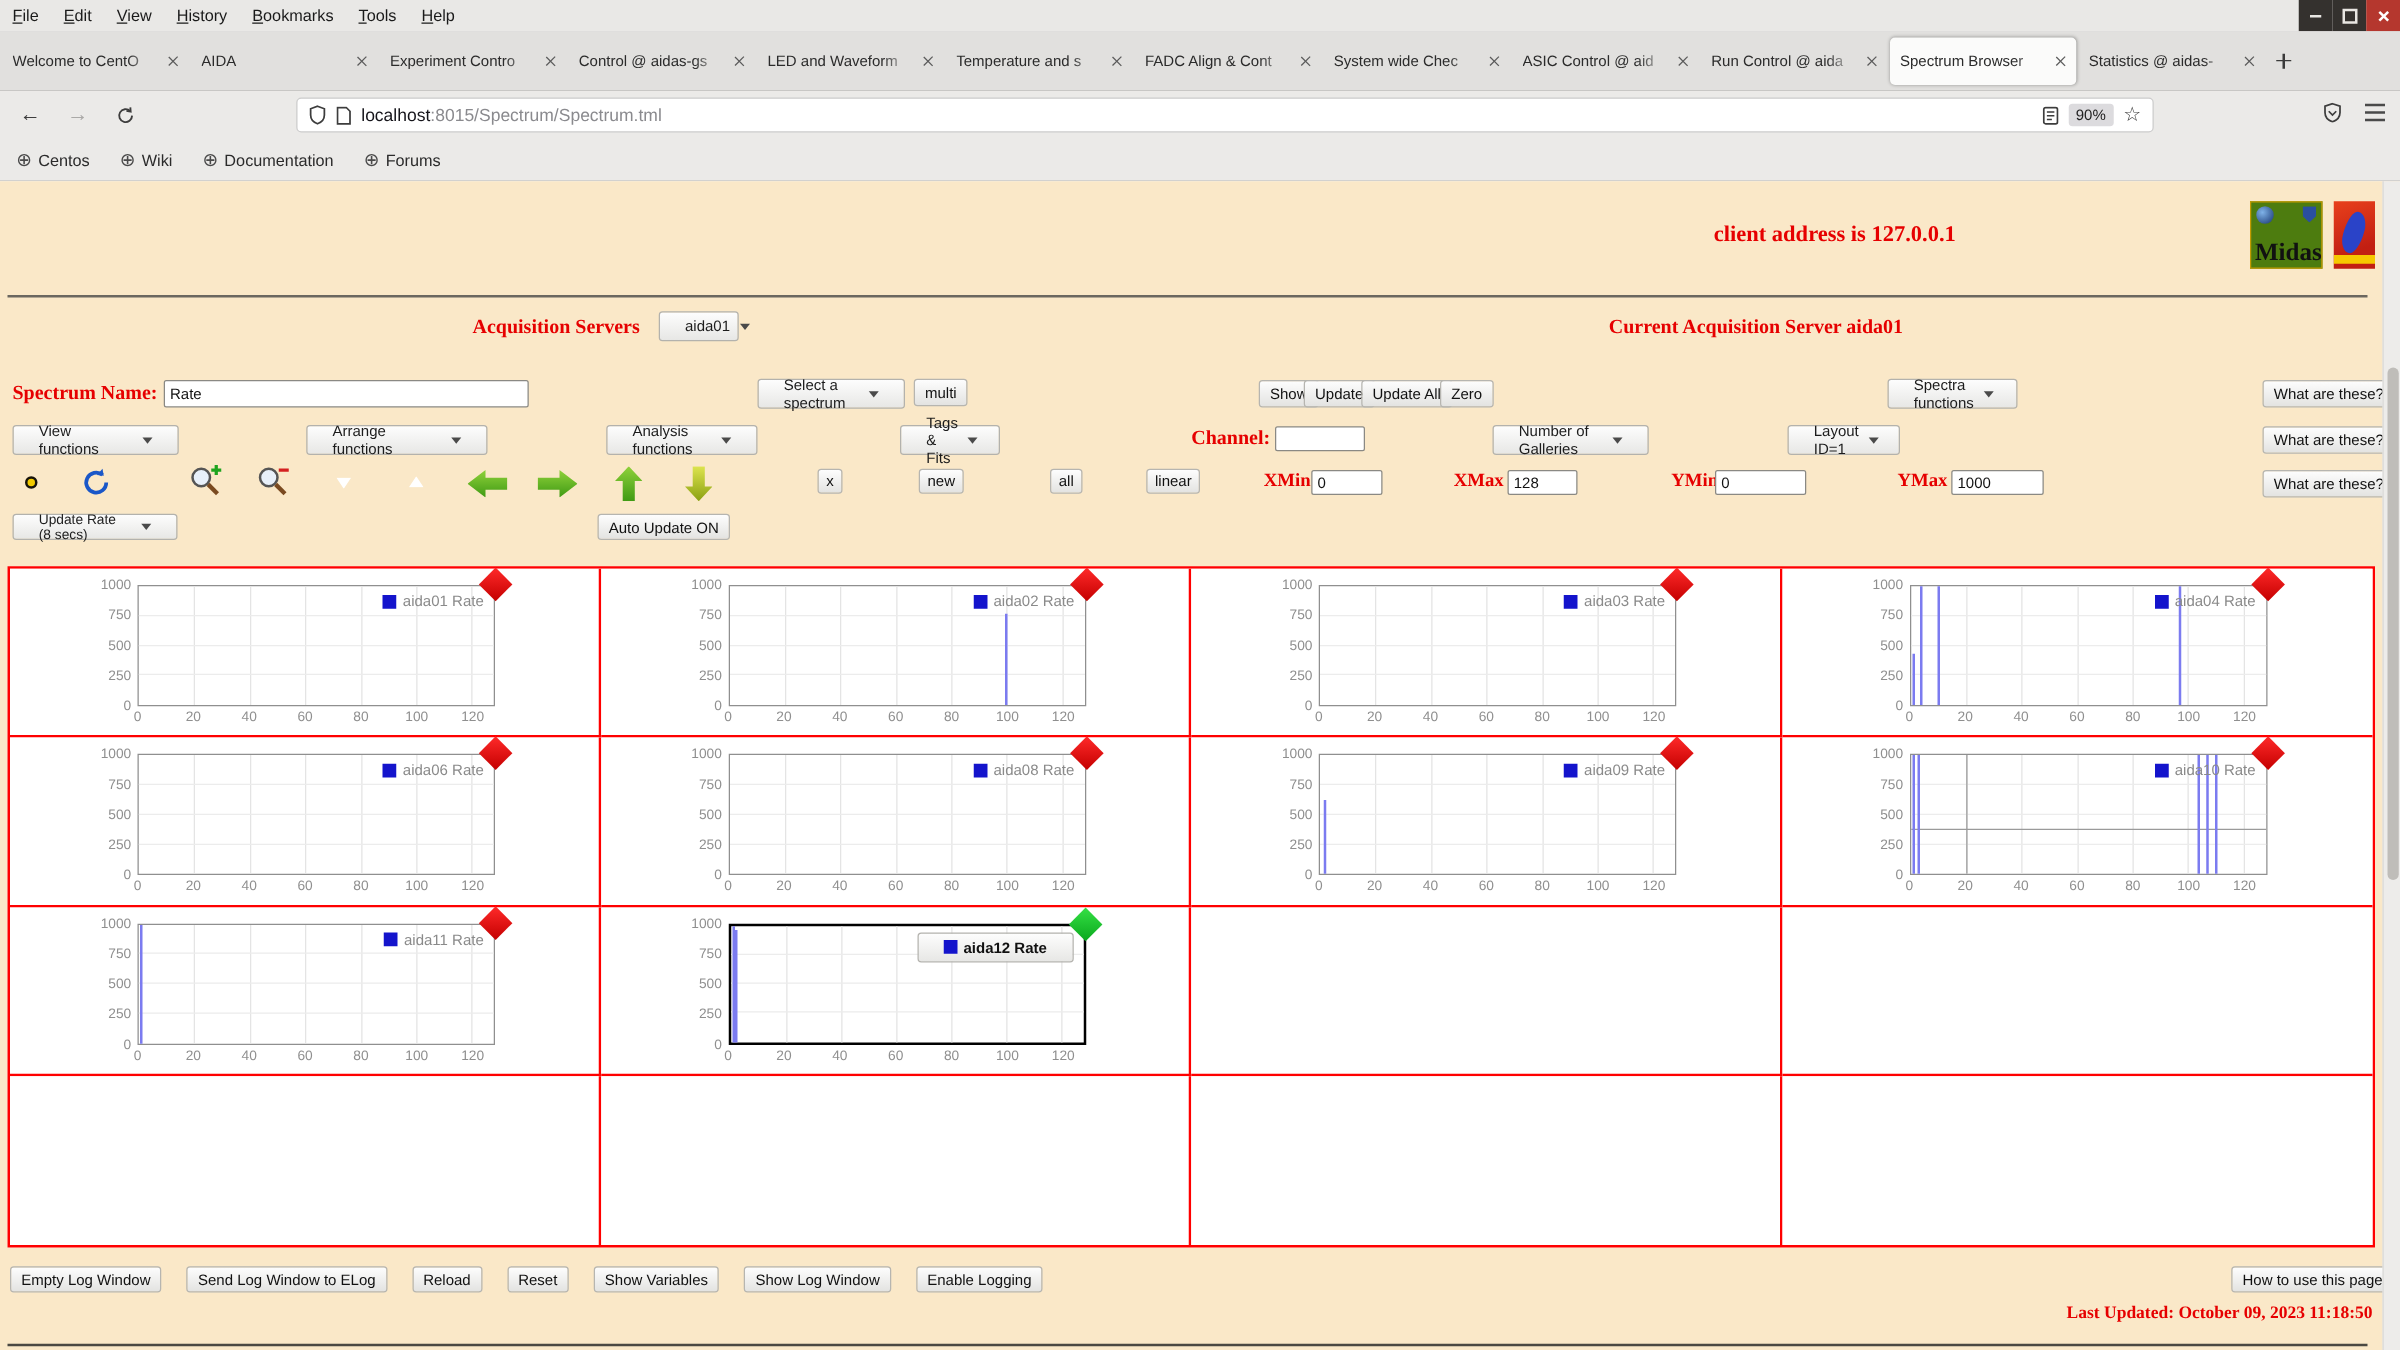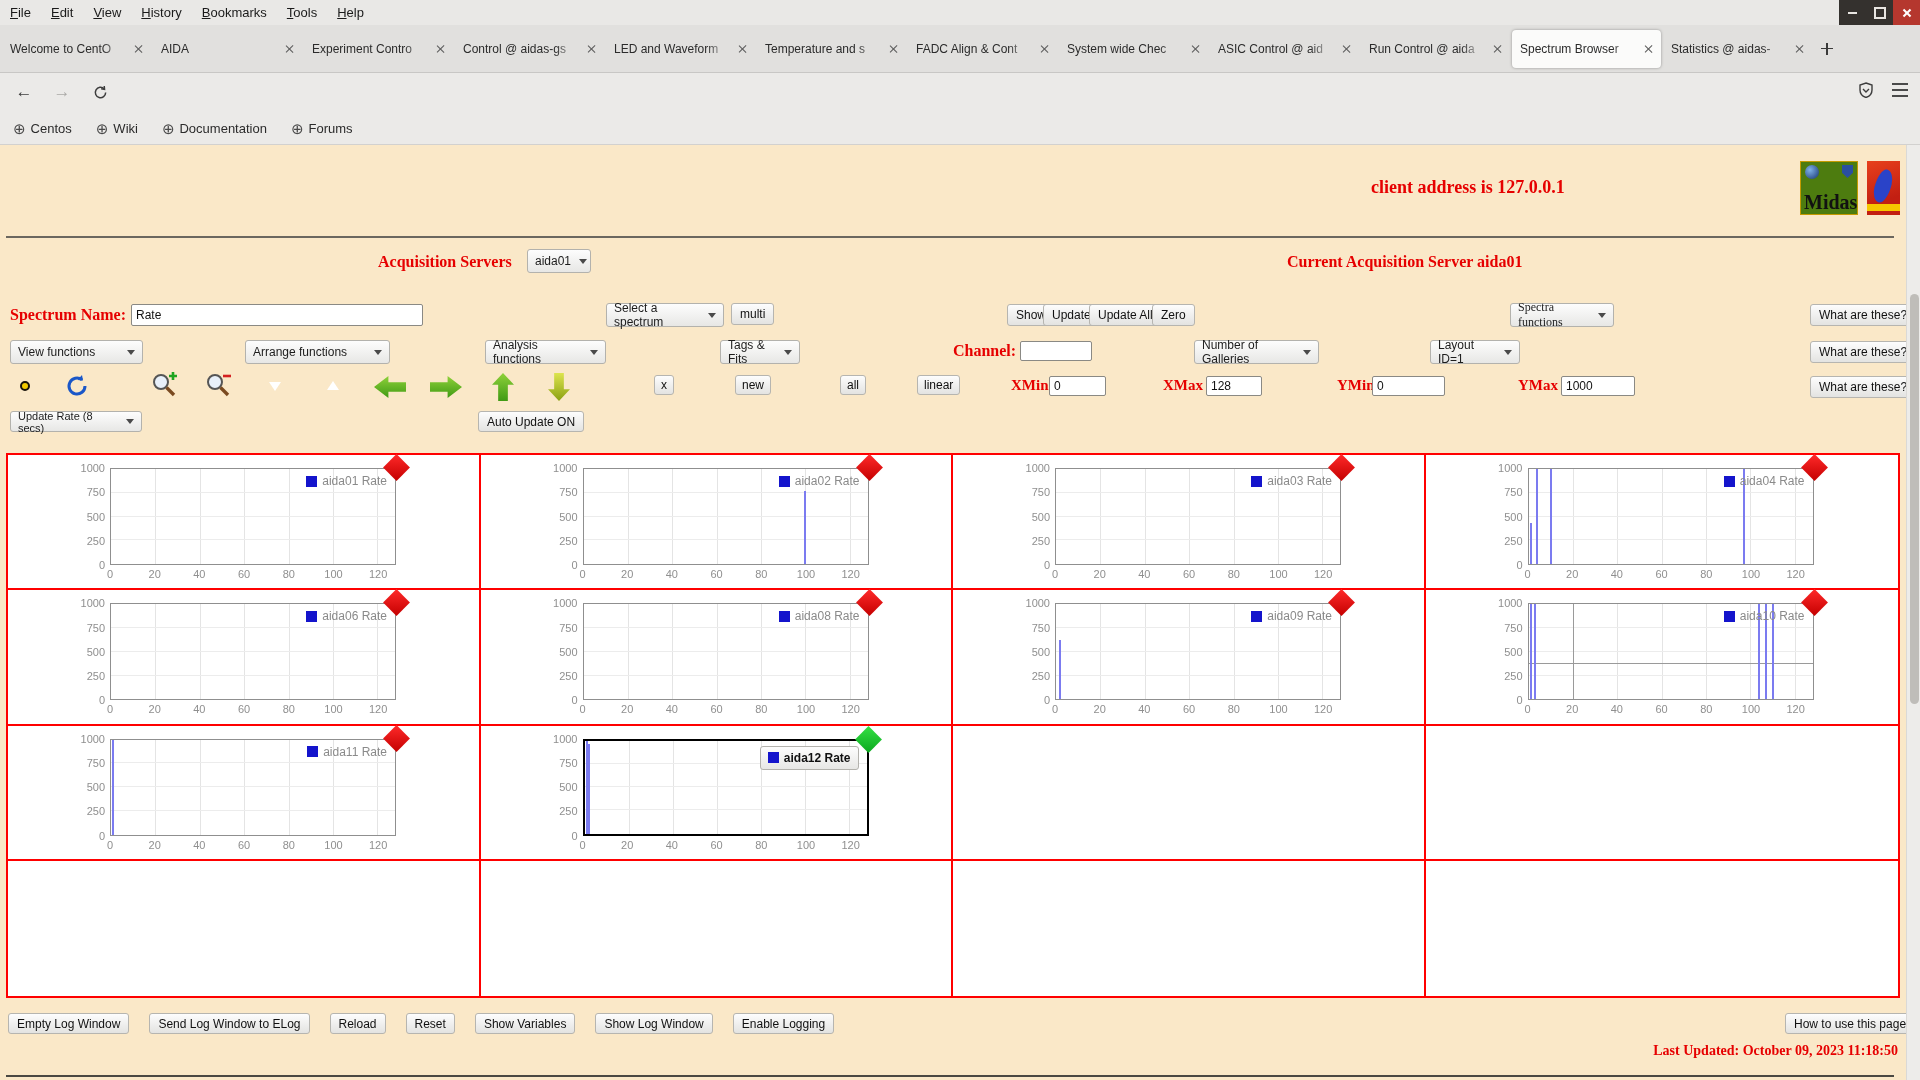--- a/index.html
+++ b/index.html
@@ -74,21 +74,21 @@
   .midas-shield{position:absolute;right:4px;top:3px;width:11px;height:13px;background:#2a4fa0;
                 clip-path:polygon(0 0,100% 0,100% 60%,50% 100%,0 60%);}
   .tcl-logo{position:absolute;left:1867px;top:16px;width:33px;height:54px;
             background:linear-gradient(160deg,#e8401c,#c21f12 70%);overflow:hidden;}
   .tcl-swoosh{position:absolute;left:8px;top:8px;width:16px;height:34px;background:#2a43c8;
               border-radius:50% 50% 50% 50%/60% 40% 60% 40%;transform:rotate(14deg);}
   .tcl-band{position:absolute;left:0;bottom:4px;width:100%;height:7px;background:#f6c800;font-size:5px;color:#c00;text-align:center;}
 
   .sel{position:absolute;height:24px;background:linear-gradient(#fdfdfd,#e7e7e5);
        border:1px solid #b3b2ad;border-radius:3px;display:flex;align-items:center;
-       padding:0 7px;box-sizing:border-box;font-family:"Liberation Sans",sans-serif;
+       padding:0 20px;box-sizing:border-box;font-family:"Liberation Sans",sans-serif;
        font-size:12px;color:#1c1c1c;gap:8px;}
   .sel .arr{margin-left:auto;width:0;height:0;border-left:4px solid transparent;
             border-right:4px solid transparent;border-top:5px solid #4a4a4a;}
   .btn{position:absolute;background:linear-gradient(#fdfdfd,#e3e3e1);border:1px solid #b6b5b0;
        border-radius:3px;font-family:"Liberation Sans",sans-serif;font-size:12px;color:#111;
        height:22px;padding:0 8px;box-sizing:border-box;cursor:default;}
   .inp{position:absolute;background:#fff;border:1px solid #8a8984;border-radius:2px;
        font-family:"Liberation Sans",sans-serif;font-size:12px;color:#111;height:22px;
        padding:0 4px;box-sizing:border-box;}
   .lab{position:absolute;font-size:16px;}
@@ -238,20 +238,41 @@
     </div>
   <div class="navbtn dis" style="left:48px;">
       <span>→</span>
     </div>
   <div class="navbtn" style="left:86px;">
     <svg width="15" height="15" viewBox="0 0 16 16">
       <path d="M13.5 8a5.5 5.5 0 1 1-1.6-3.9" fill="none" stroke="#3d3d3d" stroke-width="1.6"></path>
       <path d="M12 1l.3 3.6L8.7 4" fill="none" stroke="#3d3d3d" stroke-width="1.6"></path>
     </svg>
   </div>
+  <div class="urlbar">
+    <span class="ico">
+      <svg width="14" height="16" viewBox="0 0 14 16">
+          <path d="M7 1l5.5 2v5c0 3.4-2.4 5.9-5.5 7C3.9 13.9 1.5 11.4 1.5 8V3z" fill="none" stroke="#3d3d3d" stroke-width="1.4"></path>
+        </svg>
+    </span>
+    <span class="ico">
+      <svg width="12" height="15" viewBox="0 0 12 15">
+          <path d="M1 1h7l3 3v10H1z" fill="none" stroke="#3d3d3d" stroke-width="1.4"></path>
+        </svg>
+    </span>
+    <span class="url-text"><span>localhost</span><span class="grey">:8015/Spectrum/Spectrum.tml</span></span>
+    <span class="ico">
+      <svg width="13" height="15" viewBox="0 0 13 15">
+          <rect x="1" y="1" width="11" height="13" rx="1.5" fill="none" stroke="#3d3d3d" stroke-width="1.4"></rect>
+          <path d="M3.5 4.5h6M3.5 7.5h6M3.5 10.5h4" stroke="#3d3d3d" stroke-width="1.2"></path>
+        </svg>
+    </span>
+    <span class="zoom-badge">90%</span>
+    <span class="ico" style="font-size:16px;color:#3d3d3d;">☆</span>
+  </div>
   <span class="ico" style="position:absolute;right:46px;top:9px;">
     <svg width="16" height="16" viewBox="0 0 16 16">
         <path d="M8 1l6 2v5c0 3.6-2.6 6.3-6 7.5C4.6 14.3 2 11.6 2 8V3z" fill="none" stroke="#3d3d3d" stroke-width="1.4"></path>
         <path d="M5 7l3 3 3-3" fill="none" stroke="#3d3d3d" stroke-width="1.4"></path>
       </svg>
   </span>
   <span class="hamb">
       <i></i>
       <i></i>
       <i></i>
@@ -308,21 +329,21 @@
   <input class="inp" style="left: 131px; top: 159px; width: 292px;" value="Rate">
   <div class="sel" style="left:606px;top:158px;width:118px;">
     <span>Select a spectrum</span>
       <span class="arr"></span>
   </div>
   <button class="btn" style="left:731px;top:158px;">multi</button>
   <button class="btn" style="left:1007px;top:159px;">Show</button>
   <button class="btn" style="left:1043px;top:159px;">Update</button>
   <button class="btn" style="left:1089px;top:159px;">Update All</button>
   <button class="btn" style="left:1152px;top:159px;">Zero</button>
-  <div class="sel" style="left:1510px;top:158px;width:104px;font-family:Liberation Serif, serif;">
+  <div class="sel" style="left:1510px;top:158px;width:104px;">
     <span>Spectra functions</span>
       <span class="arr"></span>
   </div>
   <button class="btn" style="left:1810px;top:159px;">What are these?</button>
 
   
   <div class="sel" style="left:10px;top:195px;width:133px;">
     <span>View functions</span>
       <span class="arr"></span>
   </div>

